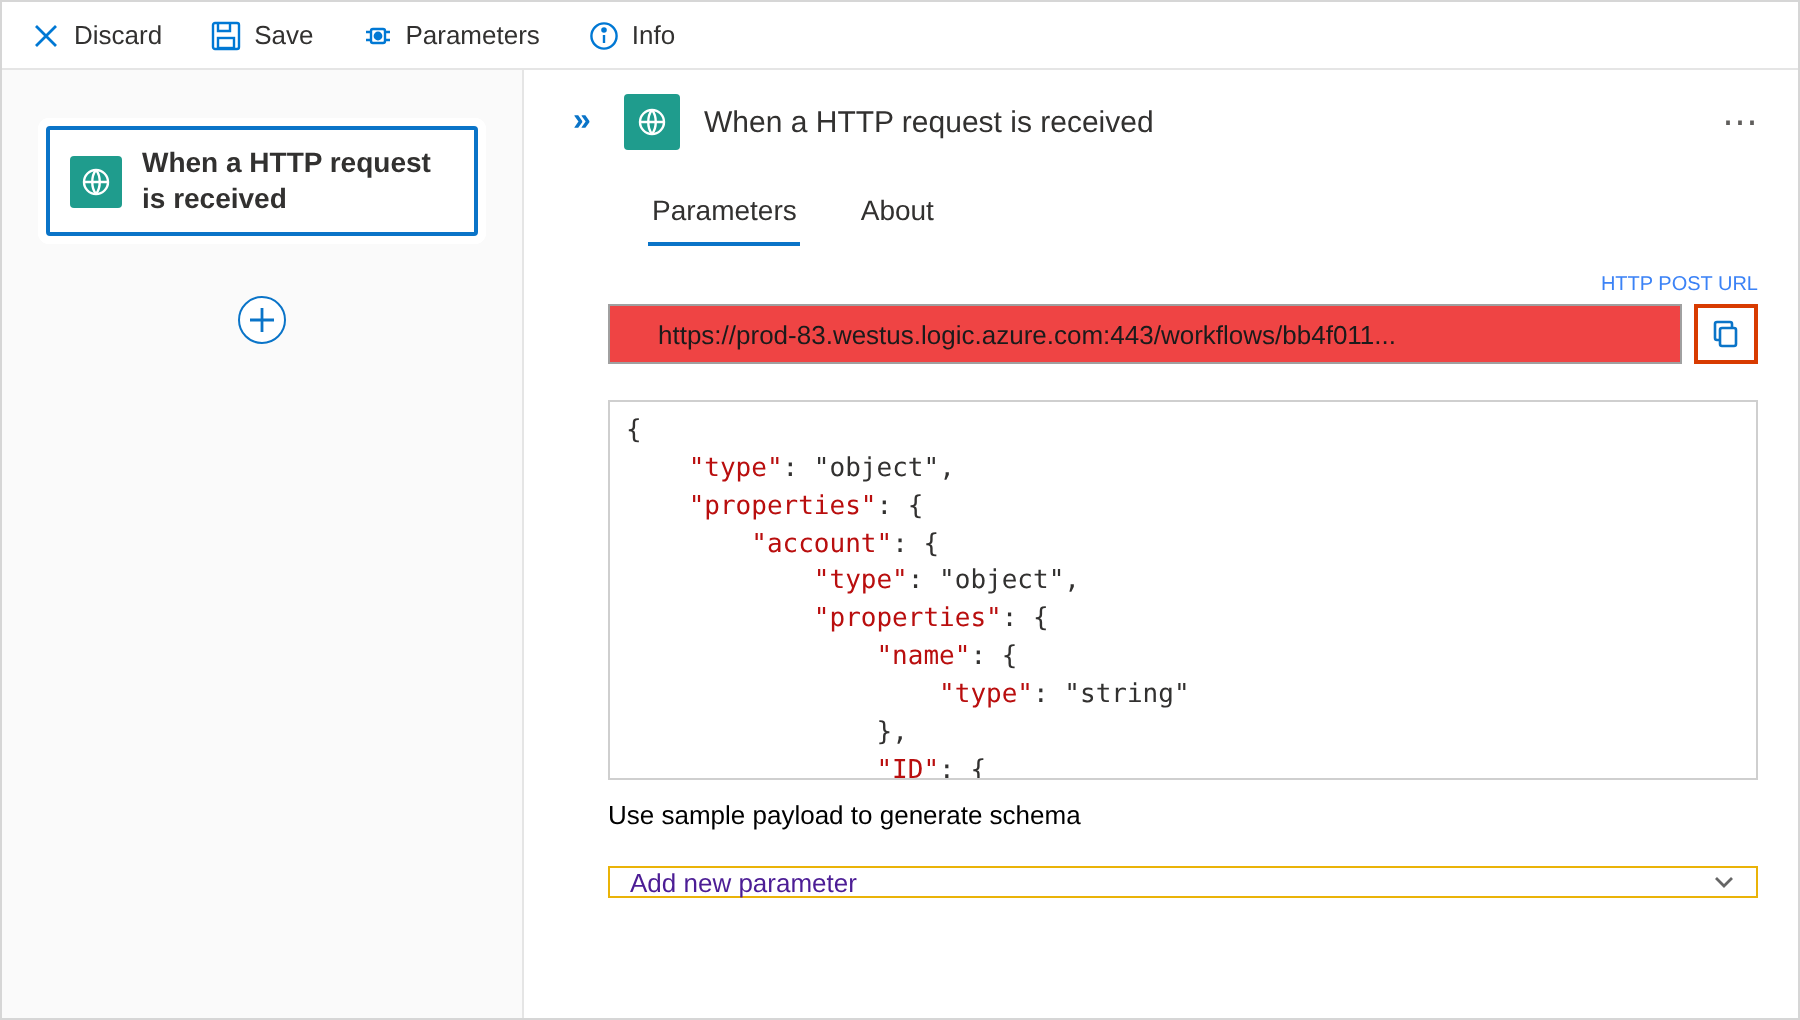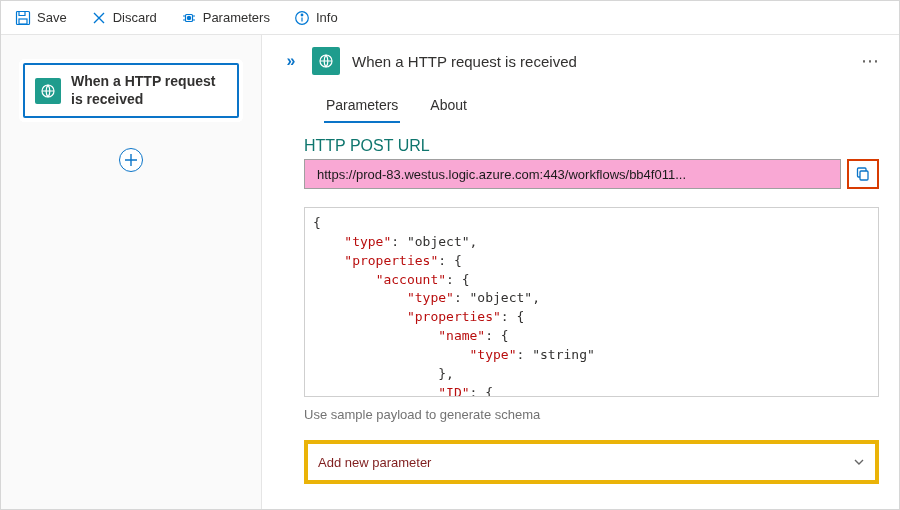--- a/index.html
+++ b/index.html
@@ -74,74 +74,74 @@
   .rtitle { font-size: 15px; font-weight: 400; flex: 1; }
   .more { color: #605e5c; cursor: pointer; font-size: 18px; line-height: 1; padding: 0 4px; }
   .tabs {
     display: flex; gap: 28px; padding: 14px 0 0 42px;
   }
   .tab { padding: 8px 2px; cursor: pointer; color: #323130; font-size: 14px; }
   .tab.active { border-bottom: 2px solid #0a74c8; font-weight: 400; }
   .panel-body {
     padding: 14px 20px 10px 42px; flex: 1; overflow: hidden;
   }
-  .field-label { font-size: 16px; color: #0f766e; margin-bottom: 4px; }
+  .field-label { font-size: 10px; color: #3b82f6; margin-bottom: 4px; text-align: right; }
   .url-row { display: flex; align-items: stretch; margin-bottom: 18px; }
   .url-box {
-    flex: 1; height: 30px; background: #f9a8d4; border: 1px solid #a0a0a0;
-    padding: 0 12px; display: flex; align-items: center; color: #1b1b1b;
+    flex: 1; height: 30px; background: #ef4444; border: 1px solid #a0a0a0;
+    padding: 0 24px; display: flex; align-items: center; color: #1b1b1b;
     font-size: 13px; white-space: nowrap; overflow: hidden; text-overflow: ellipsis;
   }
   .copy-btn {
     width: 32px; margin-left: 6px; border: 2px solid #d83b01;
     display: flex; align-items: center; justify-content: center; cursor: pointer;
     color: #0a74c8; background:#fff;
   }
   .schema-box {
     border: 1px solid #cfcfcf; height: 190px; padding: 6px 8px;
     overflow: hidden; background: #fff;
     font-family: Consolas, Menlo, monospace; font-size: 13px; line-height: 1.45;
     white-space: pre;
   }
   .tok-key { color: #b90e0e; }
   .tok-pun { color: #323130; }
   .link {
-    display: inline-block; margin: 10px 0 18px; color: #737373; cursor: pointer; font-size: 13px;
+    display: inline-block; margin: 10px 0 18px; color: #000000; cursor: pointer; font-size: 13px;
   }
   .add-param {
-    height: 44px; border: 4px solid #eab308; display: flex; align-items: center;
-    justify-content: space-between; padding: 0 10px; color: #7f1d1d; cursor: pointer;
+    height: 16px; border: 1px solid #eab308; display: flex; align-items: center;
+    justify-content: space-between; padding: 0 10px; color: #4c1d95; cursor: pointer;
     font-size: 13px;
   }
   .chev { color: #666; font-size: 12px; }
   svg { display: block; }
 </style>
 </head>
 <body>
 
 <div class="app">
 
   <div class="toolbar">
     <div class="tbtn">
       <span class="ticon">
+        <svg width="16" height="16" viewBox="0 0 16 16" stroke="#0078d4" stroke-width="1.4">
+            <path d="M3 3 L13 13 M13 3 L3 13"></path>
+          </svg>
+      </span>
+      <span>Discard</span>
+    </div>
+    <div class="tbtn">
+      <span class="ticon">
         <svg width="16" height="16" viewBox="0 0 16 16" fill="none" stroke="#0078d4" stroke-width="1.2">
           <rect x="1.5" y="1.5" width="13" height="13" rx="1"></rect>
             <path d="M4 1.5v4h6v-4"></path>
             <rect x="4" y="9" width="8" height="5"></rect>
         </svg>
       </span>
       <span>Save</span>
-    </div>
-    <div class="tbtn">
-      <span class="ticon">
-        <svg width="16" height="16" viewBox="0 0 16 16" stroke="#0078d4" stroke-width="1.4">
-            <path d="M3 3 L13 13 M13 3 L3 13"></path>
-          </svg>
-      </span>
-      <span>Discard</span>
     </div>
     <div class="tbtn">
       <span class="ticon">
         <svg width="16" height="16" viewBox="0 0 16 16" fill="none" stroke="#0078d4" stroke-width="1.2">
           <rect x="4.5" y="4.5" width="7" height="7" rx="1"></rect>
             <circle cx="8" cy="8" r="1.6" fill="#0078d4"></circle>
           <path d="M2 6h2M2 10h2M12 6h2M12 10h2"></path>
         </svg>
       </span>
       <span>Parameters</span>

